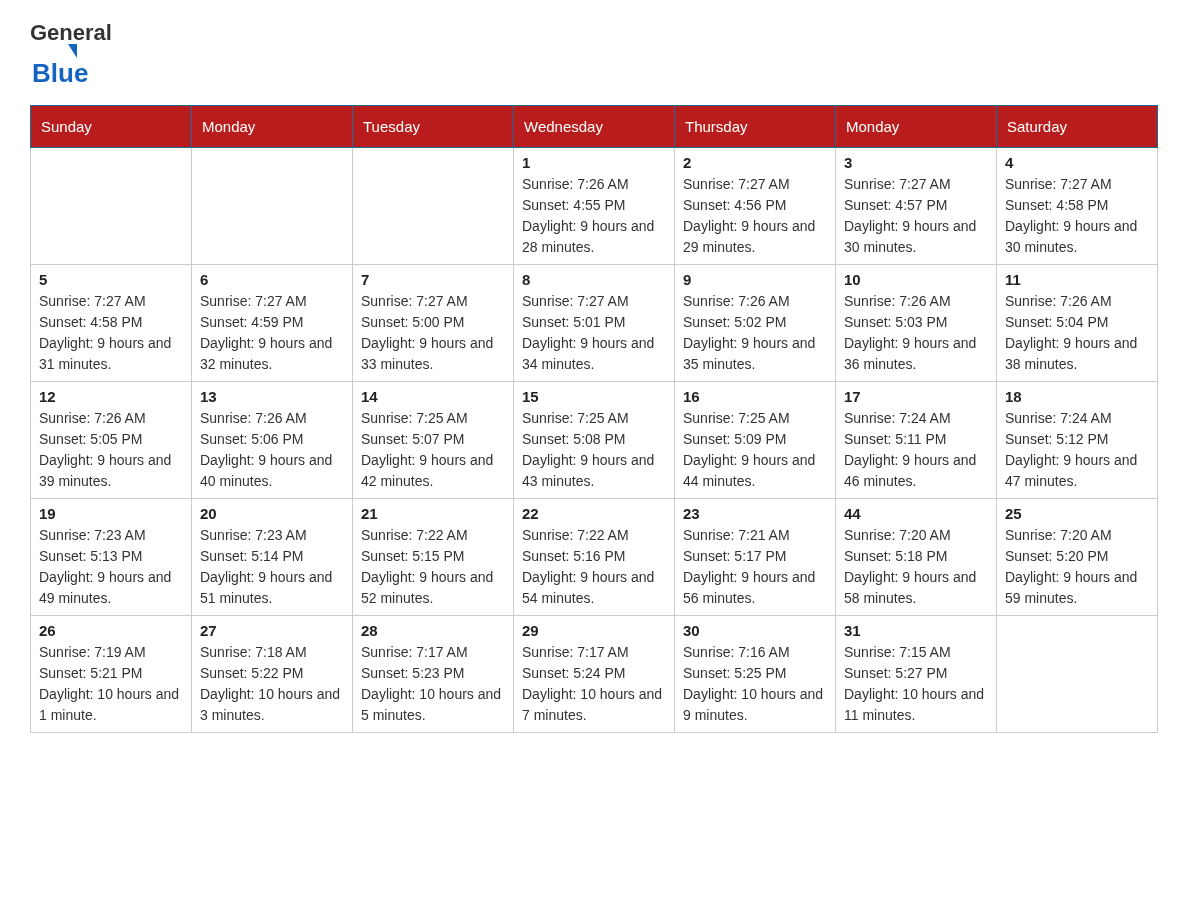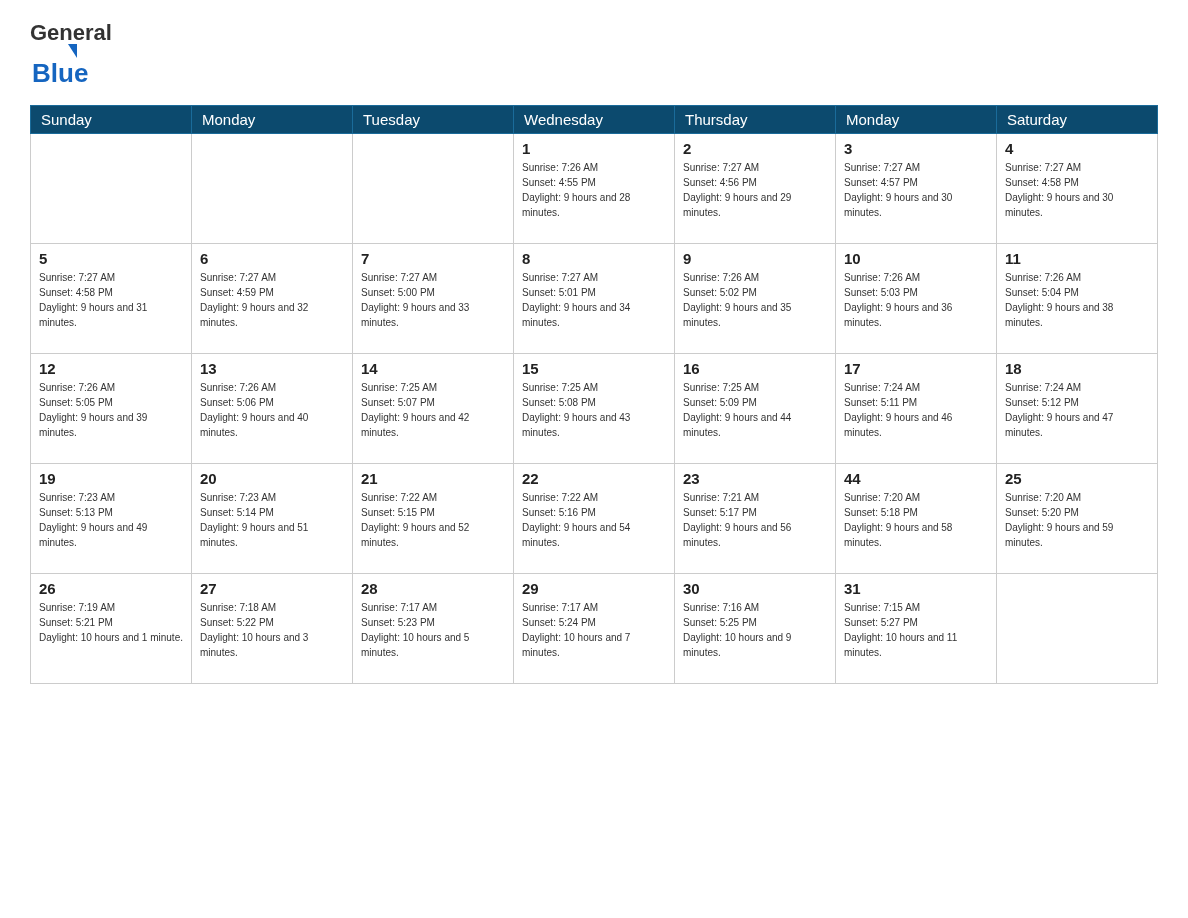--- a/index.html
+++ b/index.html
@@ -29,23 +29,23 @@
       font-size: 20px;
       color: #555;
       margin-top: 4px;
     }
     .calendar {
       width: 100%;
       border-collapse: collapse;
       border: 1px solid #aaa;
     }
     .calendar th {
-      background-color: #0c4a6e;
+      background-color: #b91c1c;
       color: #ffffff;
-      padding: 5px 10px;
+      padding: 12px 10px;
       text-align: left;
       font-size: 15px;
       font-weight: normal;
       border: 1px solid #1a6b9a;
     }
     .calendar td {
       vertical-align: top;
       padding: 6px 8px;
       border: 1px solid #cccccc;
       width: 14.28%;
@@ -53,21 +53,21 @@
       height: 110px;
     }
     .day-number {
       font-size: 15px;
       font-weight: bold;
       color: #222;
       display: block;
       margin-bottom: 3px;
     }
     .day-info {
-      font-size: 10px;
+      font-size: 14px;
       color: #333;
       line-height: 1.5;
     }
     .calendar tr td {
       background: #fff;
     }
     .empty-cell {
       background: #fff;
     }
     .logo-wrapper {

